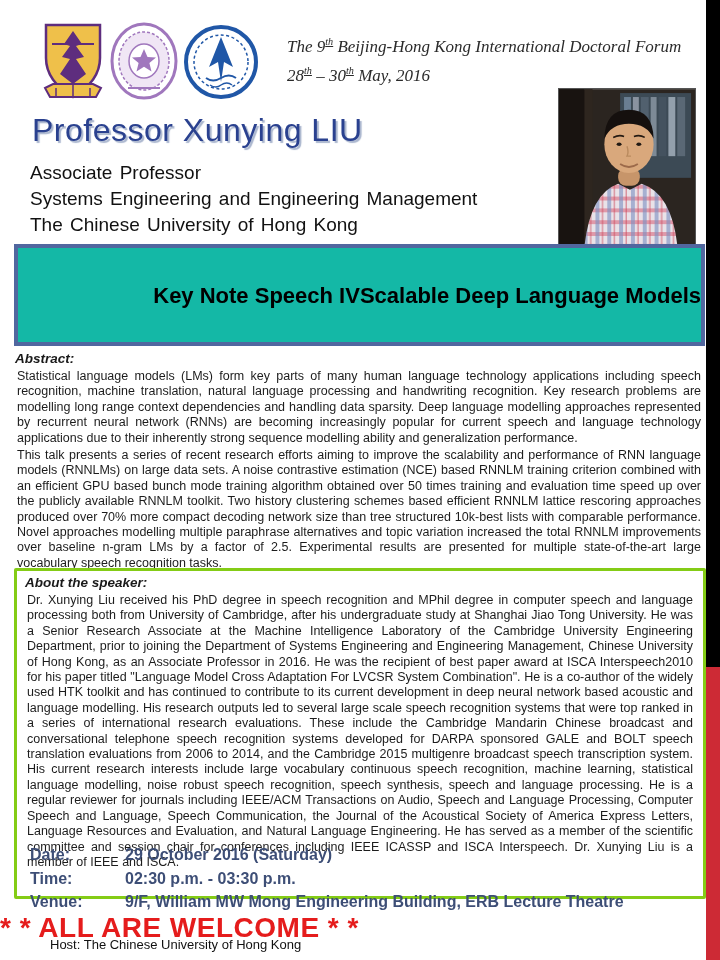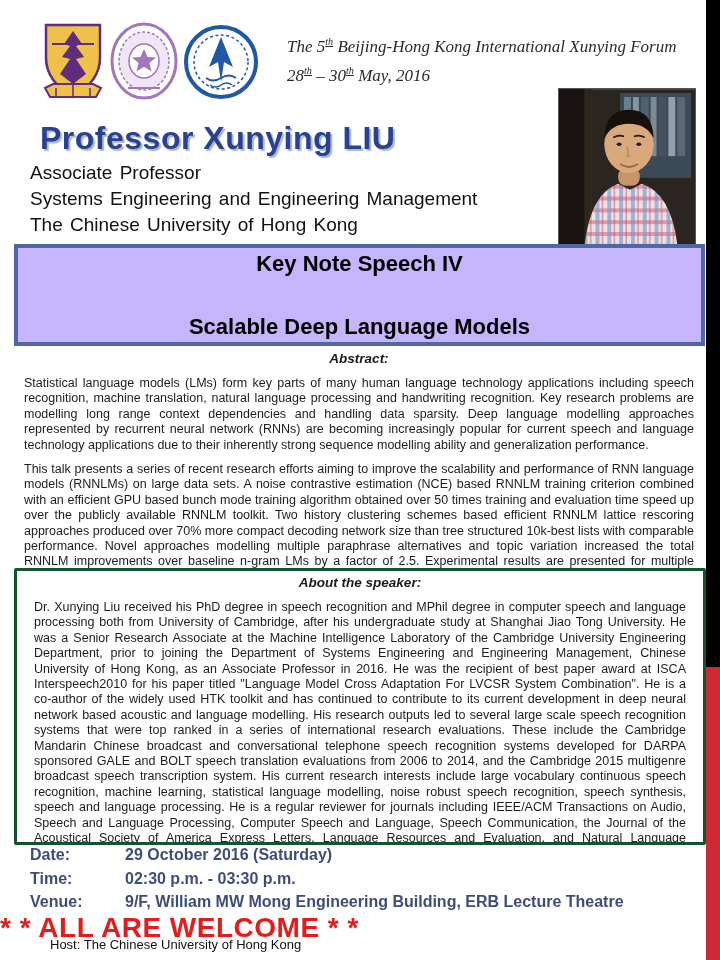--- a/index.html
+++ b/index.html
@@ -19,43 +19,43 @@
     font-size:17px;line-height:24px;color:#2a2a2a;
   }
   .forum-title sup{font-size:0.6em;text-decoration:underline;}
 
   
   .photo{position:absolute;left:558px;top:88px;width:138px;height:158px;border:1px solid #555;box-sizing:border-box;}
   .photo svg{display:block;width:100%;height:100%;}
 
   
   .speaker-name{
-    position:absolute;left:24px;top:104px;margin:16px;
-    font-size:32px;font-weight:bold;letter-spacing:0.5px;
+    position:absolute;left:24px;top:104px;margin:8px;
+    font-size:32px;font-weight:normal;letter-spacing:0.5px;
     color:#2a418f;text-shadow:2px 2px 1px #aab6ce;white-space:nowrap;
   }
   .speaker-titles{position:absolute;left:30px;top:160px;font-size:19px;line-height:26px;color:#111;word-spacing:2px;}
 
   
   .keynote-box{
     position:absolute;left:14px;top:244px;width:691px;height:102px;box-sizing:border-box;
-    border:4px solid #51679f;background:#c4b5fd;
-    display:flex;flex-direction:column;justify-content:space-between;align-items:center;
+    border:4px solid #51679f;background:#14b8a6;
+    display:flex;flex-direction:row;justify-content:flex-end;align-items:center;
   }
   .keynote-box .kn{font-size:22px;font-weight:bold;color:#000;line-height:31px;}
 
   
   .abstract{position:absolute;left:15px;top:351px;width:688px;}
-  .sec-heading{font-style:italic;font-weight:bold;font-size:13.5px;line-height:16px;color:#1a1a1a;text-align:center;}
-  .abstract p, .about-box p{margin:9px;text-align:justify;font-size:12.5px;line-height:15.4px;color:#1c1c1c;}
+  .sec-heading{font-style:italic;font-weight:bold;font-size:13.5px;line-height:16px;color:#1a1a1a;}
+  .abstract p, .about-box p{margin:2px;text-align:justify;font-size:12.5px;line-height:15.4px;color:#1c1c1c;}
 
   
   .about-box{
-    position:absolute;left:14px;top:568px;width:692px;height:277px;box-sizing:border-box;
-    border:3px solid #14532d;border-radius:2px;padding:4px 8px 4px 8px;overflow:hidden;background:#fff;
+    position:absolute;left:14px;top:568px;width:692px;height:331px;box-sizing:border-box;
+    border:3px solid #84cc16;border-radius:2px;padding:4px 8px 4px 8px;overflow:hidden;background:#fff;
   }
 
   
   .details{position:absolute;left:30px;top:843px;width:670px;font-weight:bold;font-size:16px;line-height:23.5px;color:#3d4e76;}
   .detail-row{display:flex;}
   .dlabel{width:95px;flex:0 0 95px;}
   .dvalue{white-space:nowrap;}
 
   .welcome{
     position:absolute;left:0;top:912px;width:706px;text-align:left;
@@ -92,21 +92,21 @@
     <svg width="74" height="80" viewBox="0 0 74 80">
       <circle cx="37" cy="40" r="35" fill="#ffffff" stroke="#2057a7" stroke-width="4"></circle>
       <circle cx="37" cy="40" r="27" fill="#ffffff" stroke="#2057a7" stroke-width="1.5" stroke-dasharray="3 2.5"></circle>
       <path d="M37 15 L49 45 40 40 37 60 34 40 25 45 Z" fill="#2057a7"></path>
       <path d="M22 56 q7 5 15 0 q8 -5 15 0" stroke="#2057a7" stroke-width="2" fill="none"></path>
       <path d="M26 63 q6 4 11 0 q6 -4 11 0" stroke="#2057a7" stroke-width="1.5" fill="none"></path>
     </svg>
   </div>
 
   <div class="forum-title">
-    <div><span>The 5</span><sup>th</sup><span> Beijing-Hong Kong International Xunying Forum</span></div>
+    <div><span>The 9</span><sup>th</sup><span> Beijing-Hong Kong International Doctoral Forum</span></div>
     <div><span>28</span><sup>th</sup><span> – 30</span><sup>th</sup><span> May, 2016</span></div>
   </div>
 
   <div class="photo">
     <svg viewBox="0 0 138 158">
       <defs>
         <pattern id="plaid" width="12" height="12" patternUnits="userSpaceOnUse">
           <rect width="12" height="12" fill="#e9e2e8"></rect>
           <rect width="12" height="4" y="1" fill="#d8697f" opacity="0.6"></rect>
           <rect width="4" height="12" x="1" fill="#7a8fc2" opacity="0.6"></rect>

